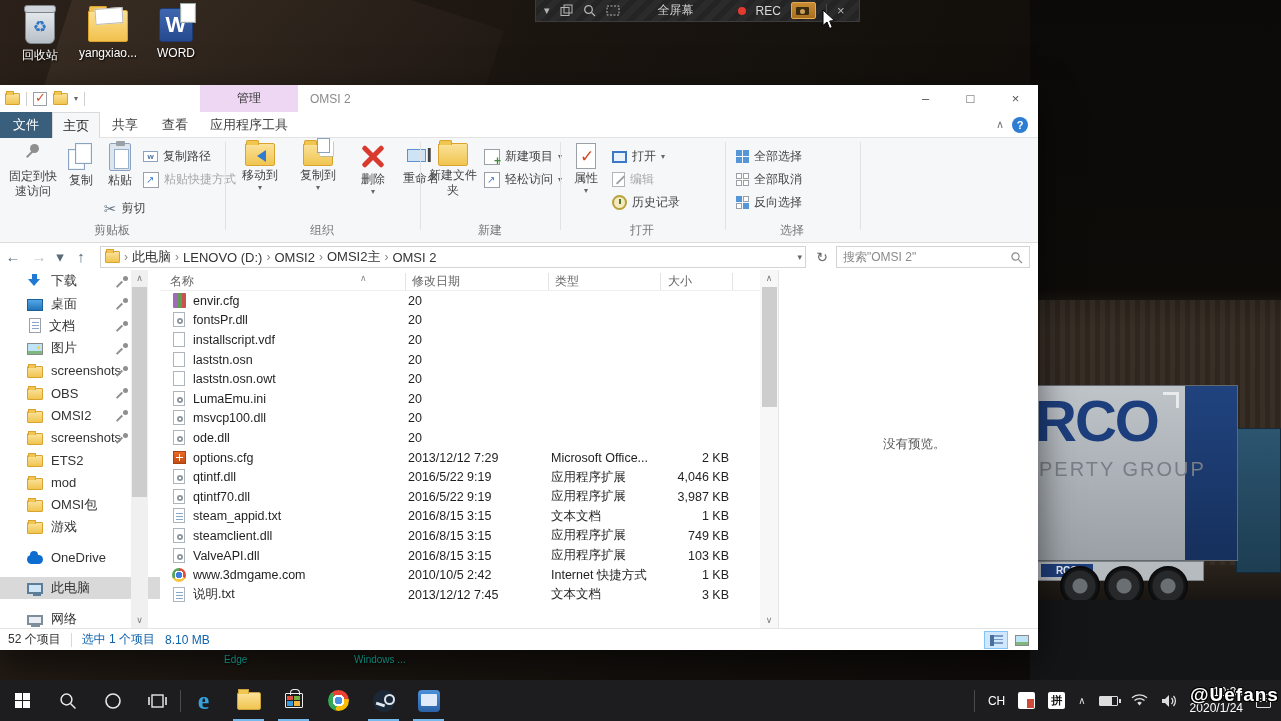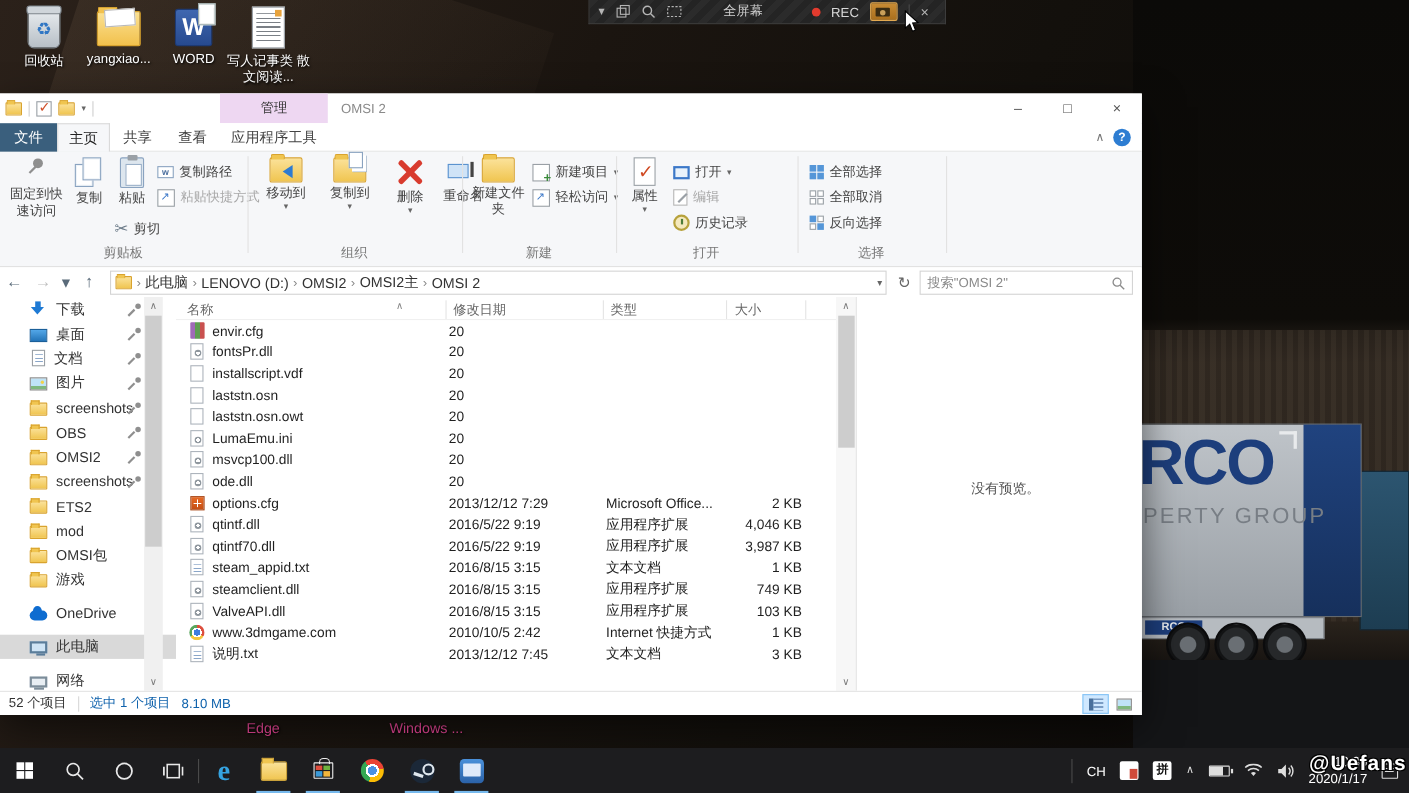--- a/index.html
+++ b/index.html
@@ -33,21 +33,21 @@
   .bin::after{content:"♻";position:absolute;left:0;right:0;top:8px;text-align:center;color:#2f76c4;font-size:16px}
   .bfolder{width:40px;height:32px;background:linear-gradient(#fbe193,#f2c14d);border:1px solid #d9a32e;border-radius:2px;position:relative}
   .bfolder::before{content:"";position:absolute;left:0;top:-5px;width:16px;height:5px;background:#f2c14d;border:1px solid #d9a32e;border-bottom:none;border-radius:2px 2px 0 0}
   .bfolder::after{content:"";position:absolute;left:6px;top:-3px;width:26px;height:14px;background:#fff;border:1px solid #b9b9b9;transform:rotate(-4deg)}
   .wordic{width:34px;height:34px;background:linear-gradient(#3f67b0,#274a8f);border:1px solid #1d3a74;border-radius:3px;color:#fff;font-weight:bold;font-size:22px;display:flex;align-items:center;justify-content:center;position:relative}
   .wordic::before{content:"";position:absolute;right:-4px;top:-6px;width:14px;height:18px;background:#fff;border:1px solid #9aa;box-shadow:inset 0 3px 0 #fff,inset 0 0 0 1px #eee}
   .docic{width:30px;height:38px;background:#fff;border:1px solid #9aa0a6;position:relative}
   .docic::before{content:"";position:absolute;left:3px;top:5px;right:3px;height:26px;background:repeating-linear-gradient(#7a7f85 0 1px,transparent 1px 4px)}
   .docic::after{content:"";position:absolute;right:2px;top:2px;width:6px;height:6px;background:#e8a33d}
 
-  .bgLabel{color:#ec4899;font-size:13px;text-shadow:1px 1px 2px #000}
+  .bgLabel{color:#14b8a6;font-size:10px;text-shadow:1px 1px 2px #000}
 
   
   #recbar{left:535px;top:0;width:325px;height:22px;background:repeating-linear-gradient(135deg,#2b2b2b 0 6px,#242424 6px 12px);border:1px solid #3c3c3c;border-top:none;display:flex;align-items:center;gap:10px;padding:0 8px;color:#c9c9c9;z-index:40}
   #recbar .glyph{font-size:11px;color:#b5b5b5}
   .recdot{width:8px;height:8px;border-radius:50%;background:#e23b2e}
   .camBtn{width:25px;height:17px;background:linear-gradient(#c98c34,#a96f1d);border:1px solid #e3aa52;border-radius:2px;position:relative}
   .camBtn::before{content:"";position:absolute;left:4px;top:4px;width:13px;height:8px;background:#3a2c12;border-radius:1px}
   .camBtn::after{content:"";position:absolute;left:8px;top:5.5px;width:5px;height:5px;border-radius:50%;background:#c9a05a}
   .recsvg{display:block}
 
@@ -274,24 +274,20 @@
     <span class="dlabel">yangxiao...</span>
   </div>
   <div class="abs dicon" style="left:2px;top:8px">
     <span class="bin"></span>
     <span class="dlabel">回收站</span>
   </div>
   <div class="abs dicon" style="left:138px;top:8px">
     <span class="wordic">W</span>
     <span class="dlabel">WORD</span>
   </div>
-  <div class="abs dicon" style="left:206px;top:6px">
-    <span class="docic"></span>
-    <span class="dlabel">写人记事类 散文阅读...</span>
-  </div>
 
   <div class="abs bgLabel" style="left:224px;top:654px">Edge</div>
   <div class="abs bgLabel" style="left:354px;top:654px">Windows ...</div>
 
   <div id="recbar" class="abs">
     <span class="glyph">▾</span>
     <svg class="recsvg" width="13" height="13" viewBox="0 0 13 13">
         <rect x="1" y="3.5" width="8" height="8" fill="none" stroke="#b5b5b5"></rect>
         <rect x="4" y="1" width="8" height="8" fill="none" stroke="#b5b5b5"></rect>
       </svg>
@@ -830,21 +826,21 @@
       <svg width="17" height="13" viewBox="0 0 17 13">
           <path d="M8.5 11.5l-2.3-2.8a3.7 3.7 0 0 1 4.6 0z" fill="#ddd"></path>
           <path d="M3.5 6.5a7.6 7.6 0 0 1 10 0" fill="none" stroke="#ddd" stroke-width="1.4"></path>
           <path d="M1 3.7a11.4 11.4 0 0 1 15 0" fill="none" stroke="#ddd" stroke-width="1.4"></path>
         </svg>
       <svg width="16" height="14" viewBox="0 0 16 14">
           <path d="M1 5h3l4-4v12l-4-4H1z" fill="#ddd"></path>
           <path d="M10.5 4a4.5 4.5 0 0 1 0 6" fill="none" stroke="#ddd" stroke-width="1.3"></path>
           <path d="M12.5 2a7.5 7.5 0 0 1 0 10" fill="none" stroke="#ddd" stroke-width="1.3"></path>
         </svg>
-      <span class="clock"><span>10:36</span><br><span>2020/1/17</span></span>
+      <span class="clock"><span>10:36</span><br><span>2020/1/24</span></span>
       <span class="action"></span>
     </div>
   </div>
 
   <div id="watermark" class="abs">@Uefans</div>
 
   <svg id="cursor" class="abs" width="14" height="21" viewBox="0 0 14 21">
     <path d="M1 1 L1 16.5 L5 13 L7.6 19.5 L10.3 18.3 L7.7 12 L12.5 11.6 Z" fill="#fff" stroke="#000" stroke-width="1"></path>
   </svg>
 </div>

